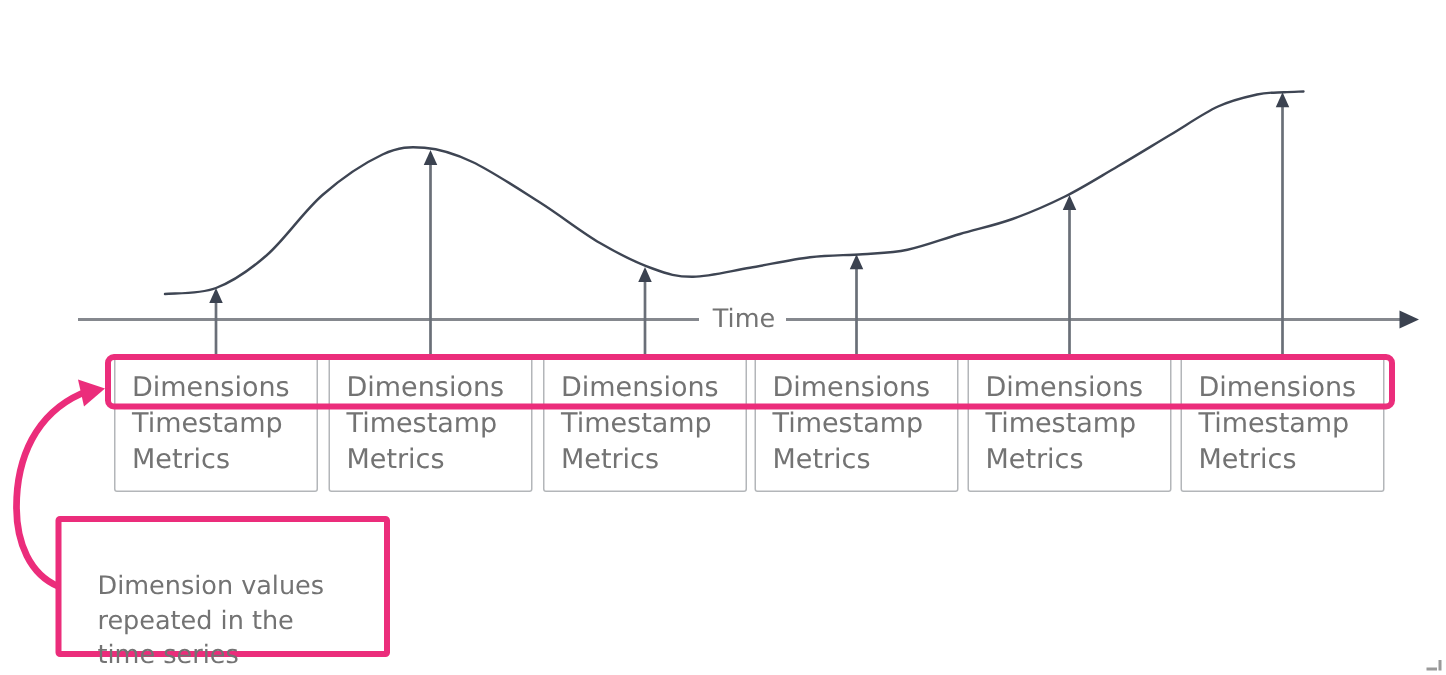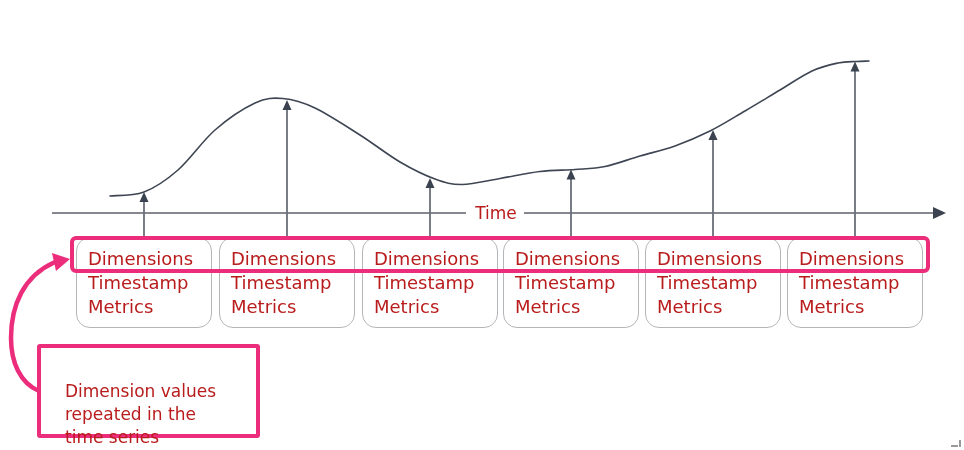--- a/index.html
+++ b/index.html
@@ -1,27 +1,27 @@
 <!DOCTYPE html>
 <html><head>
 <meta charset="utf-8">
 <style>
   html,body { margin:0; padding:0; background:#ffffff; }
   .canvas {
     position:relative; width:964px; height:450px; background:#ffffff;
-    font-family:"DejaVu Sans", sans-serif; color:#b91c1c; overflow:hidden;
+    font-family:"DejaVu Sans", sans-serif; color:#737373; overflow:hidden;
   }
   .sketch { position:absolute; left:0; top:0; z-index:1; }
   .time-label {
     position:absolute; left:468px; top:202px; width:56px; height:22px;
     text-align:center; font-size:17px; line-height:22px; z-index:2;
   }
   .record-box {
     position:absolute; top:237px; width:136px; height:91px; box-sizing:border-box;
-    background:#ffffff; border:1.4px solid #b3b6b9; border-radius:14px;
+    background:#ffffff; border:1.4px solid #b3b6b9; border-radius:2px;
     padding:9px 0 0 11px; font-size:18px; line-height:24px; z-index:2;
   }
   .record-box div { white-space:nowrap; }
   .row-highlight {
     position:absolute; left:70px; top:236px; width:860px; height:37px;
     box-sizing:border-box; border:4px solid #eb2d7b; border-radius:6px;
     background:transparent; z-index:3;
   }
   .callout {
     position:absolute; left:37px; top:344px; width:223px; height:94px;

